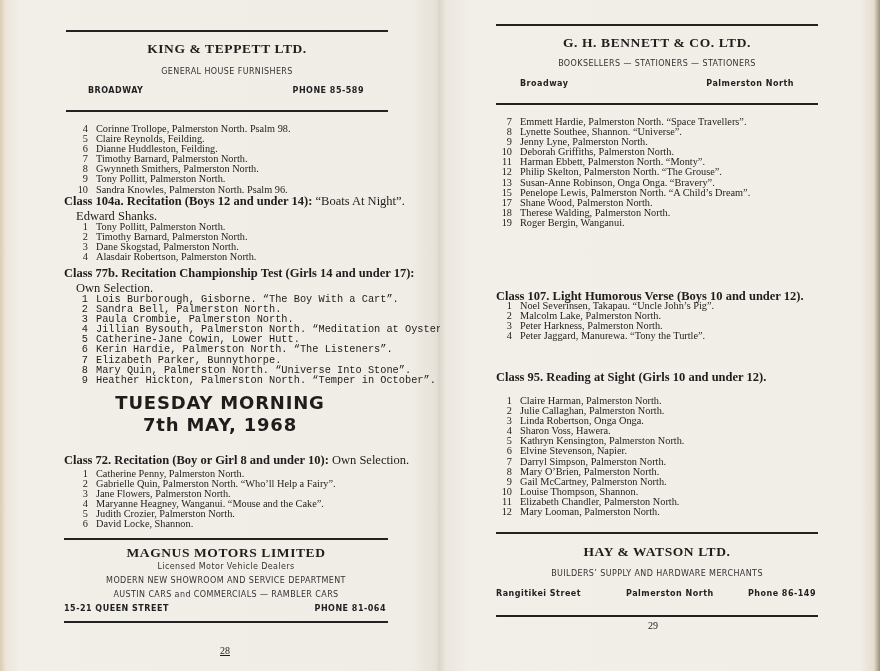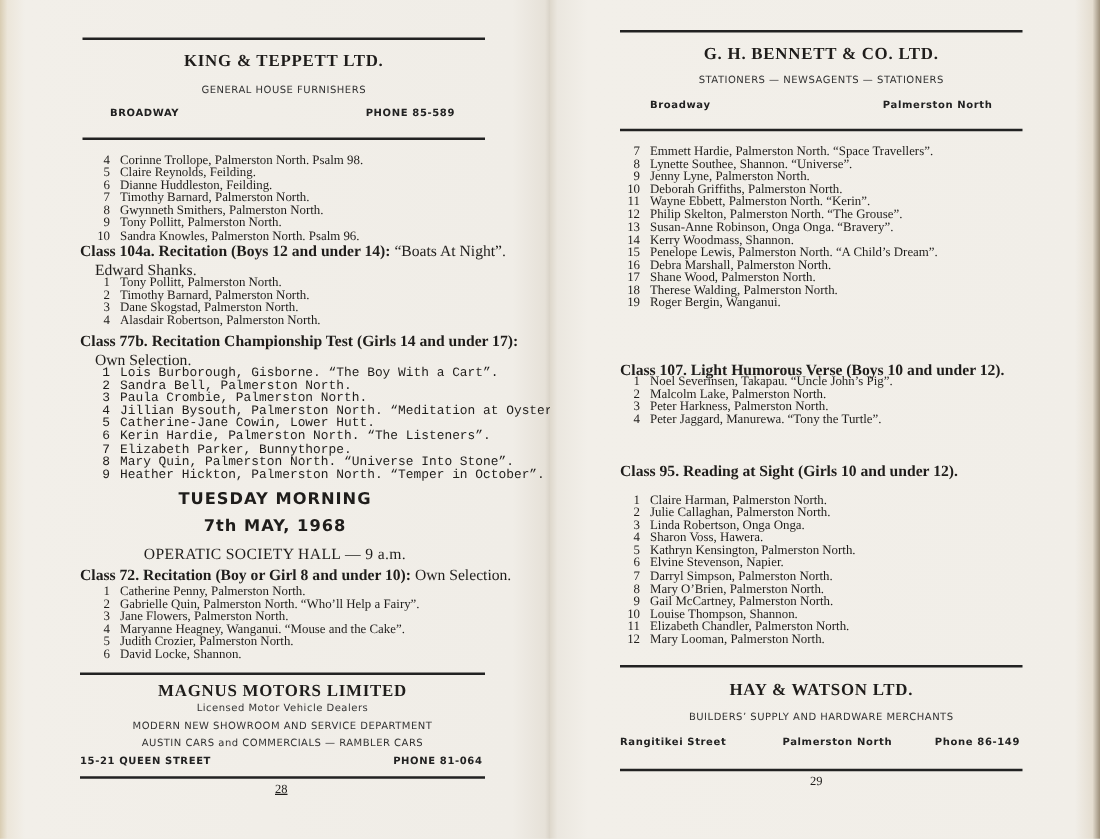--- a/index.html
+++ b/index.html
@@ -17,21 +17,21 @@
     .ad { position:absolute; }
     .ad-name { position:absolute; left:0; right:0; text-align:center; font-weight:bold; font-size:13.5px; letter-spacing:0.6px; }
     .ad-sub { position:absolute; left:0; right:0; text-align:center; font-family:"DejaVu Sans", sans-serif; font-size:8px; letter-spacing:0.4px; color:#333; }
     .ad-left, .ad-right, .ad-mid { position:absolute; font-family:"DejaVu Sans", sans-serif; font-size:8px; font-weight:bold; letter-spacing:0.5px; color:#222; }
     .heading { position:absolute; font-weight:bold; font-size:12.5px; white-space:nowrap; }
     .heading .plain { font-weight:normal; }
     .subline { position:absolute; font-size:12.5px; white-space:nowrap; }
     .list { position:absolute; font-size:10.3px; line-height:10.1px; margin:0; padding:0; list-style:none; }
     .list li { white-space:nowrap; }
     .list .num { display:inline-block; width:18px; text-align:right; margin-right:8px; }
-    .day { position:absolute; left:0; width:440px; text-align:center; font-family:"DejaVu Sans", sans-serif; font-weight:bold; font-size:13px; letter-spacing:0.8px; }
+    .day { position:absolute; left:0; width:440px; text-align:center; font-family:"DejaVu Sans", sans-serif; font-weight:bold; font-size:18px; letter-spacing:0.8px; }
     .venue { position:absolute; left:0; width:440px; text-align:center; font-size:12.5px; letter-spacing:0.3px; }
     .pagenum { position:absolute; font-size:10px; }
   </style>
 </head>
 <body>
 
 <div class="spread">
 
   <div class="page left">
     <div class="rule" style="left:66px; width:322px; top:30px;"></div>
@@ -73,21 +73,20 @@
       <li><span class="num">4</span><span>Jillian Bysouth, Palmerston North. “Meditation at Oyster River”.</span></li>
       <li><span class="num">5</span><span>Catherine-Jane Cowin, Lower Hutt.</span></li>
       <li><span class="num">6</span><span>Kerin Hardie, Palmerston North. “The Listeners”.</span></li>
       <li><span class="num">7</span><span>Elizabeth Parker, Bunnythorpe.</span></li>
       <li><span class="num">8</span><span>Mary Quin, Palmerston North. “Universe Into Stone”.</span></li>
       <li><span class="num">9</span><span>Heather Hickton, Palmerston North. “Temper in October”.</span></li>
     </ul>
 
     <div class="day" style="top:392px;">TUESDAY MORNING</div>
     <div class="day" style="top:414px;">7th MAY, 1968</div>
-    <div class="venue" style="top:436px;">OPERATIC SOCIETY HALL — 9 a.m.</div>
 
     <div class="heading" style="left:64px; top:453px;">
       <span>Class 72. Recitation (Boy or Girl 8 and under 10):</span><span class="plain"> Own Selection.</span>
     </div>
     <ul class="list" style="left:70px; top:469px;">
       <li><span class="num">1</span><span>Catherine Penny, Palmerston North.</span></li>
       <li><span class="num">2</span><span>Gabrielle Quin, Palmerston North. “Who’ll Help a Fairy”.</span></li>
       <li><span class="num">3</span><span>Jane Flowers, Palmerston North.</span></li>
       <li><span class="num">4</span><span>Maryanne Heagney, Wanganui. “Mouse and the Cake”.</span></li>
       <li><span class="num">5</span><span>Judith Crozier, Palmerston North.</span></li>
@@ -97,44 +96,42 @@
     <div class="rule" style="left:64px; width:324px; top:538px;"></div>
     <div class="ad" style="left:64px; width:324px; top:538px; height:85px;">
       <div class="ad-name" style="top:7px;">MAGNUS  MOTORS  LIMITED</div>
       <div class="ad-sub" style="top:24px;">Licensed Motor Vehicle Dealers</div>
       <div class="ad-sub" style="top:38px;">MODERN NEW SHOWROOM AND SERVICE DEPARTMENT</div>
       <div class="ad-sub" style="top:52px;">AUSTIN CARS and COMMERCIALS — RAMBLER CARS</div>
       <div class="ad-left" style="left:0px; top:66px;">15-21  QUEEN  STREET</div>
       <div class="ad-right" style="right:2px; top:66px;">PHONE  81-064</div>
     </div>
     <div class="rule" style="left:64px; width:324px; top:621px;"></div>
-    <div class="pagenum" style="left:220px; top:626px;text-decoration:underline;">28</div>
+    <div class="pagenum" style="left:220px; top:645px;text-decoration:underline;">28</div>
   </div>
 
   <div class="page right">
     <div class="rule" style="left:56px; width:322px; top:24px;"></div>
     <div class="ad" style="left:56px; width:322px; top:24px; height:80px;">
       <div class="ad-name" style="top:11px;">G. H.  BENNETT  &amp;  CO.  LTD.</div>
-      <div class="ad-sub" style="top:35px;">STATIONERS  —  NEWSAGENTS  —  STATIONERS</div>
+      <div class="ad-sub" style="top:35px;">BOOKSELLERS  —  STATIONERS  —  STATIONERS</div>
       <div class="ad-left" style="left:24px; top:55px;">Broadway</div>
       <div class="ad-right" style="right:24px; top:55px;">Palmerston  North</div>
     </div>
     <div class="rule" style="left:56px; width:322px; top:103px;"></div>
 
     <ul class="list" style="left:54px; top:117px;">
       <li><span class="num">7</span><span>Emmett Hardie, Palmerston North. “Space Travellers”.</span></li>
       <li><span class="num">8</span><span>Lynette Southee, Shannon. “Universe”.</span></li>
       <li><span class="num">9</span><span>Jenny Lyne, Palmerston North.</span></li>
       <li><span class="num">10</span><span>Deborah Griffiths, Palmerston North.</span></li>
-      <li><span class="num">11</span><span>Wayne Ebbett, Palmerston North. “Kerin”.</span></li>
+      <li><span class="num">11</span><span>Harman Ebbett, Palmerston North. “Monty”.</span></li>
       <li><span class="num">12</span><span>Philip Skelton, Palmerston North. “The Grouse”.</span></li>
       <li><span class="num">13</span><span>Susan-Anne Robinson, Onga Onga. “Bravery”.</span></li>
-      <li><span class="num">14</span><span>Kerry Woodmass, Shannon.</span></li>
       <li><span class="num">15</span><span>Penelope Lewis, Palmerston North. “A Child’s Dream”.</span></li>
-      <li><span class="num">16</span><span>Debra Marshall, Palmerston North.</span></li>
       <li><span class="num">17</span><span>Shane Wood, Palmerston North.</span></li>
       <li><span class="num">18</span><span>Therese Walding, Palmerston North.</span></li>
       <li><span class="num">19</span><span>Roger Bergin, Wanganui.</span></li>
     </ul>
 
     <div class="heading" style="left:56px; top:289px;">Class 107. Light Humorous Verse (Boys 10 and under 12).</div>
     <ul class="list" style="left:54px; top:301px;">
       <li><span class="num">1</span><span>Noel Severinsen, Takapau. “Uncle John’s Pig”.</span></li>
       <li><span class="num">2</span><span>Malcolm Lake, Palmerston North.</span></li>
       <li><span class="num">3</span><span>Peter Harkness, Palmerston North.</span></li>

